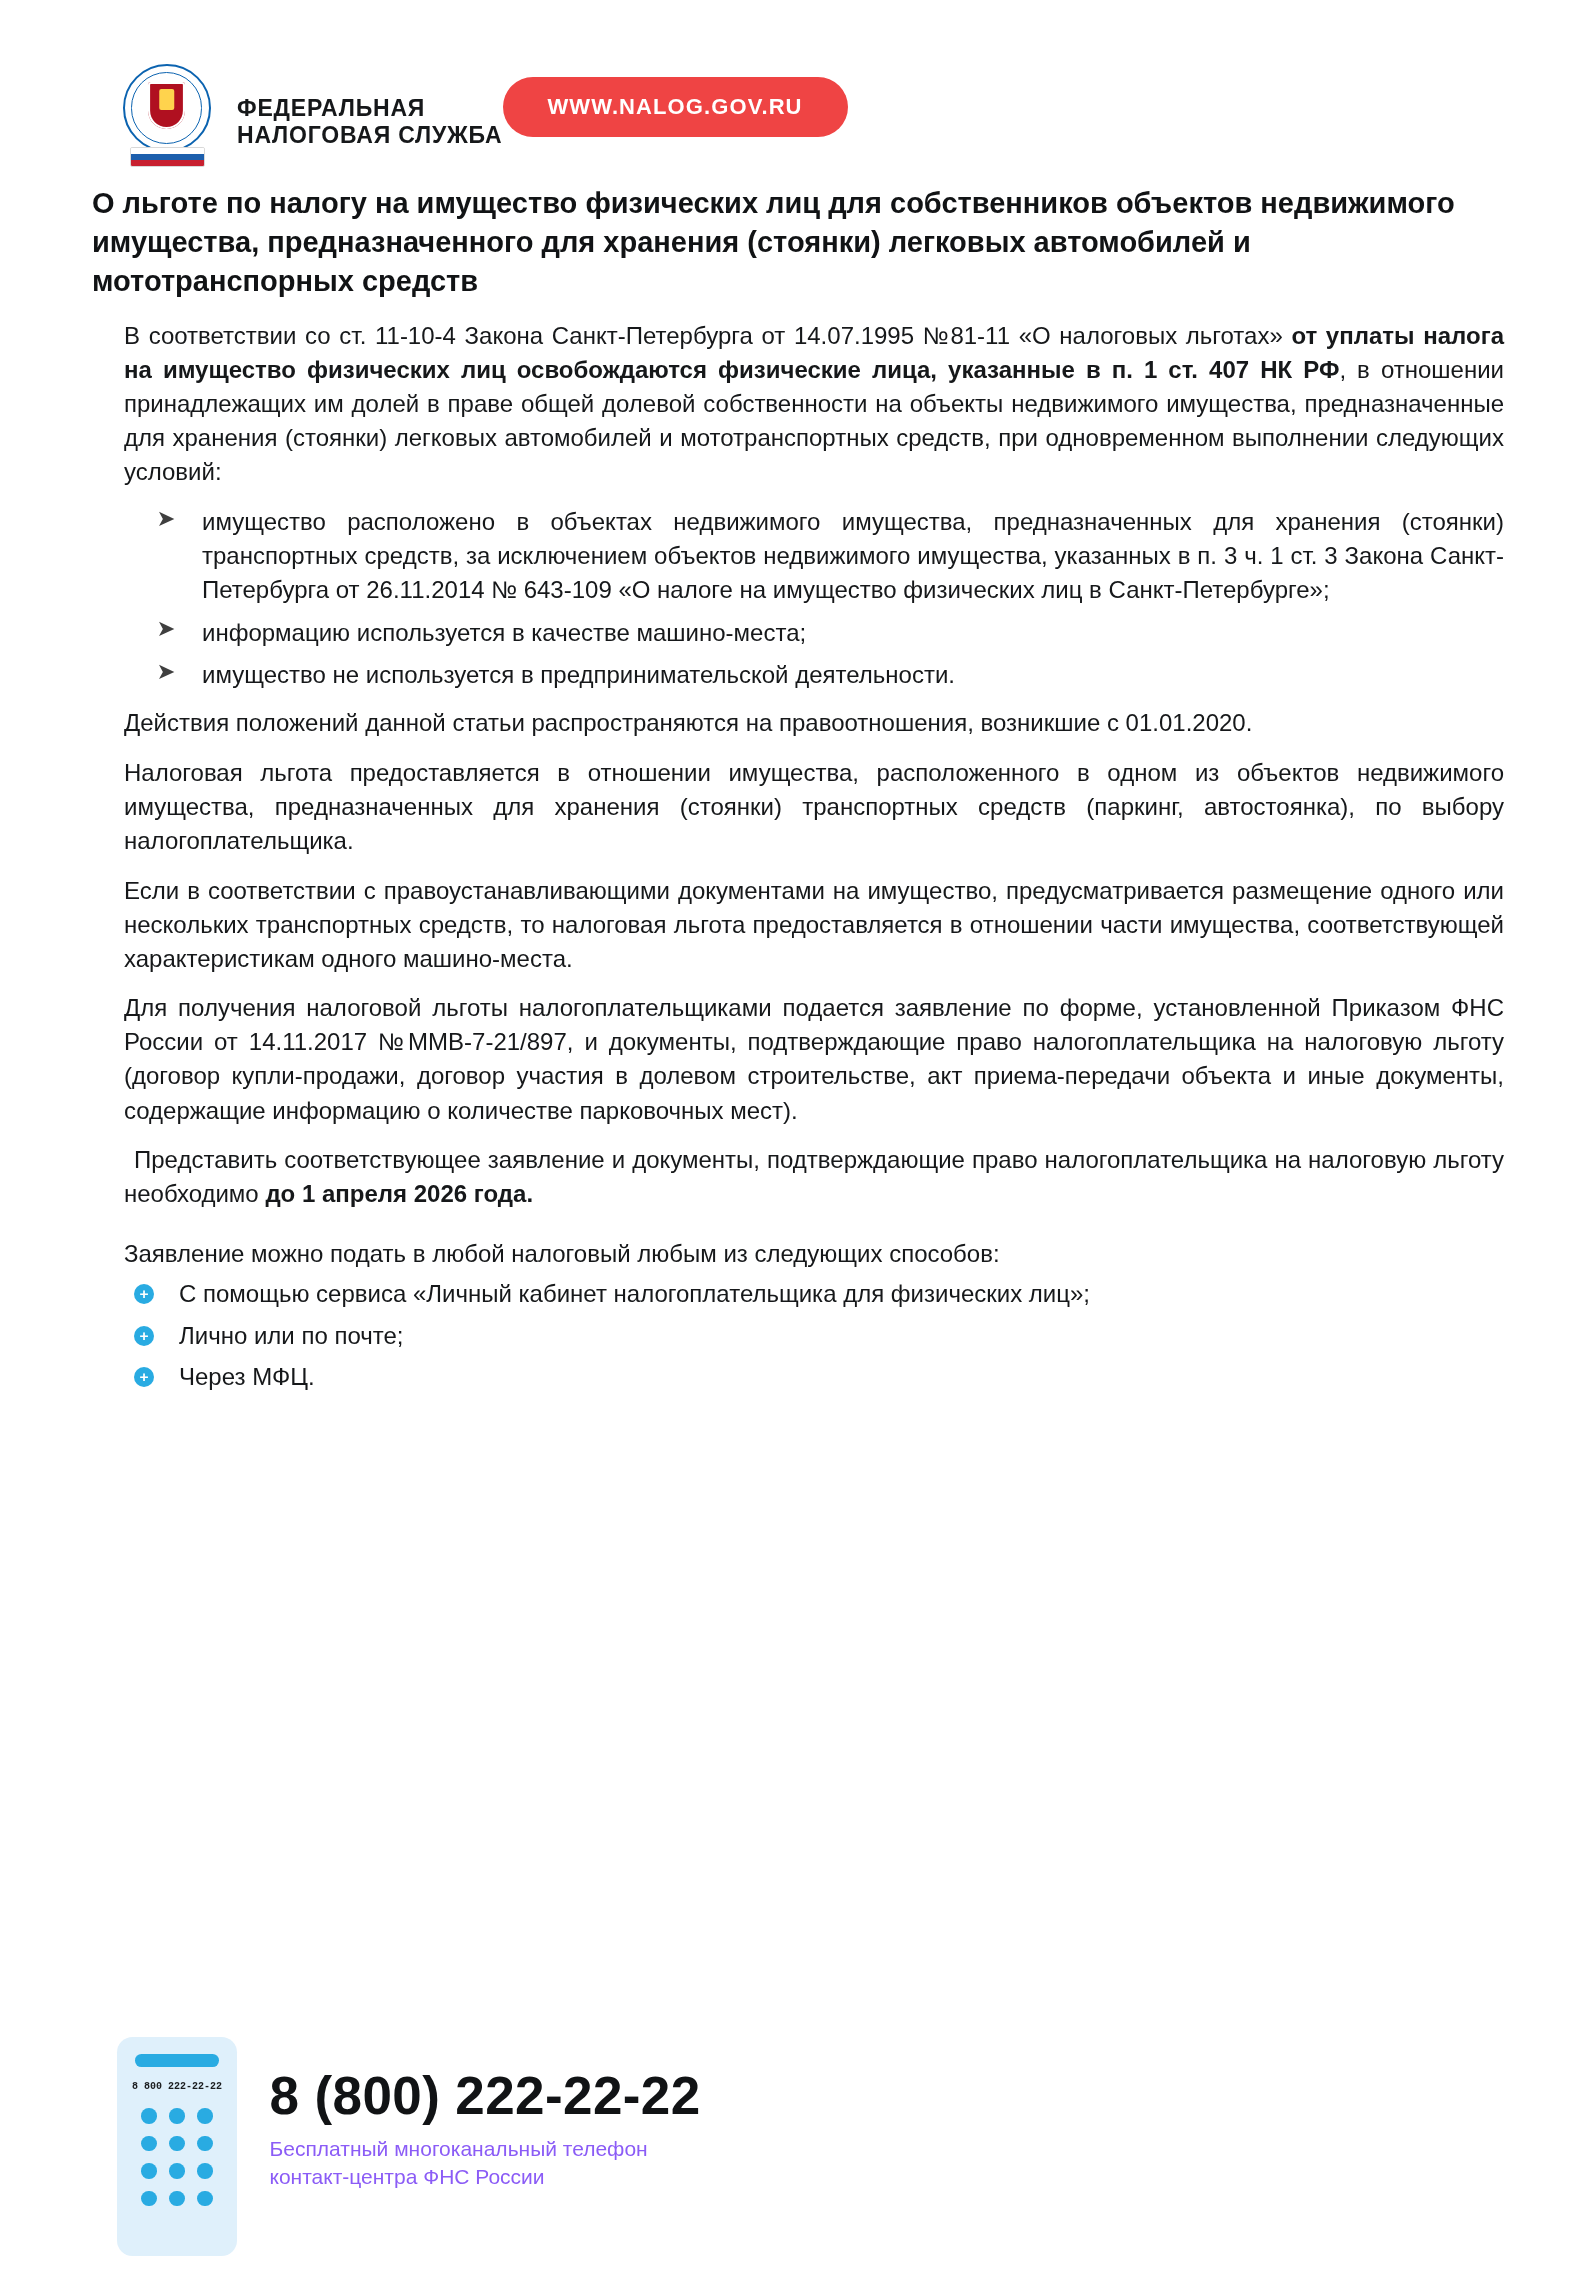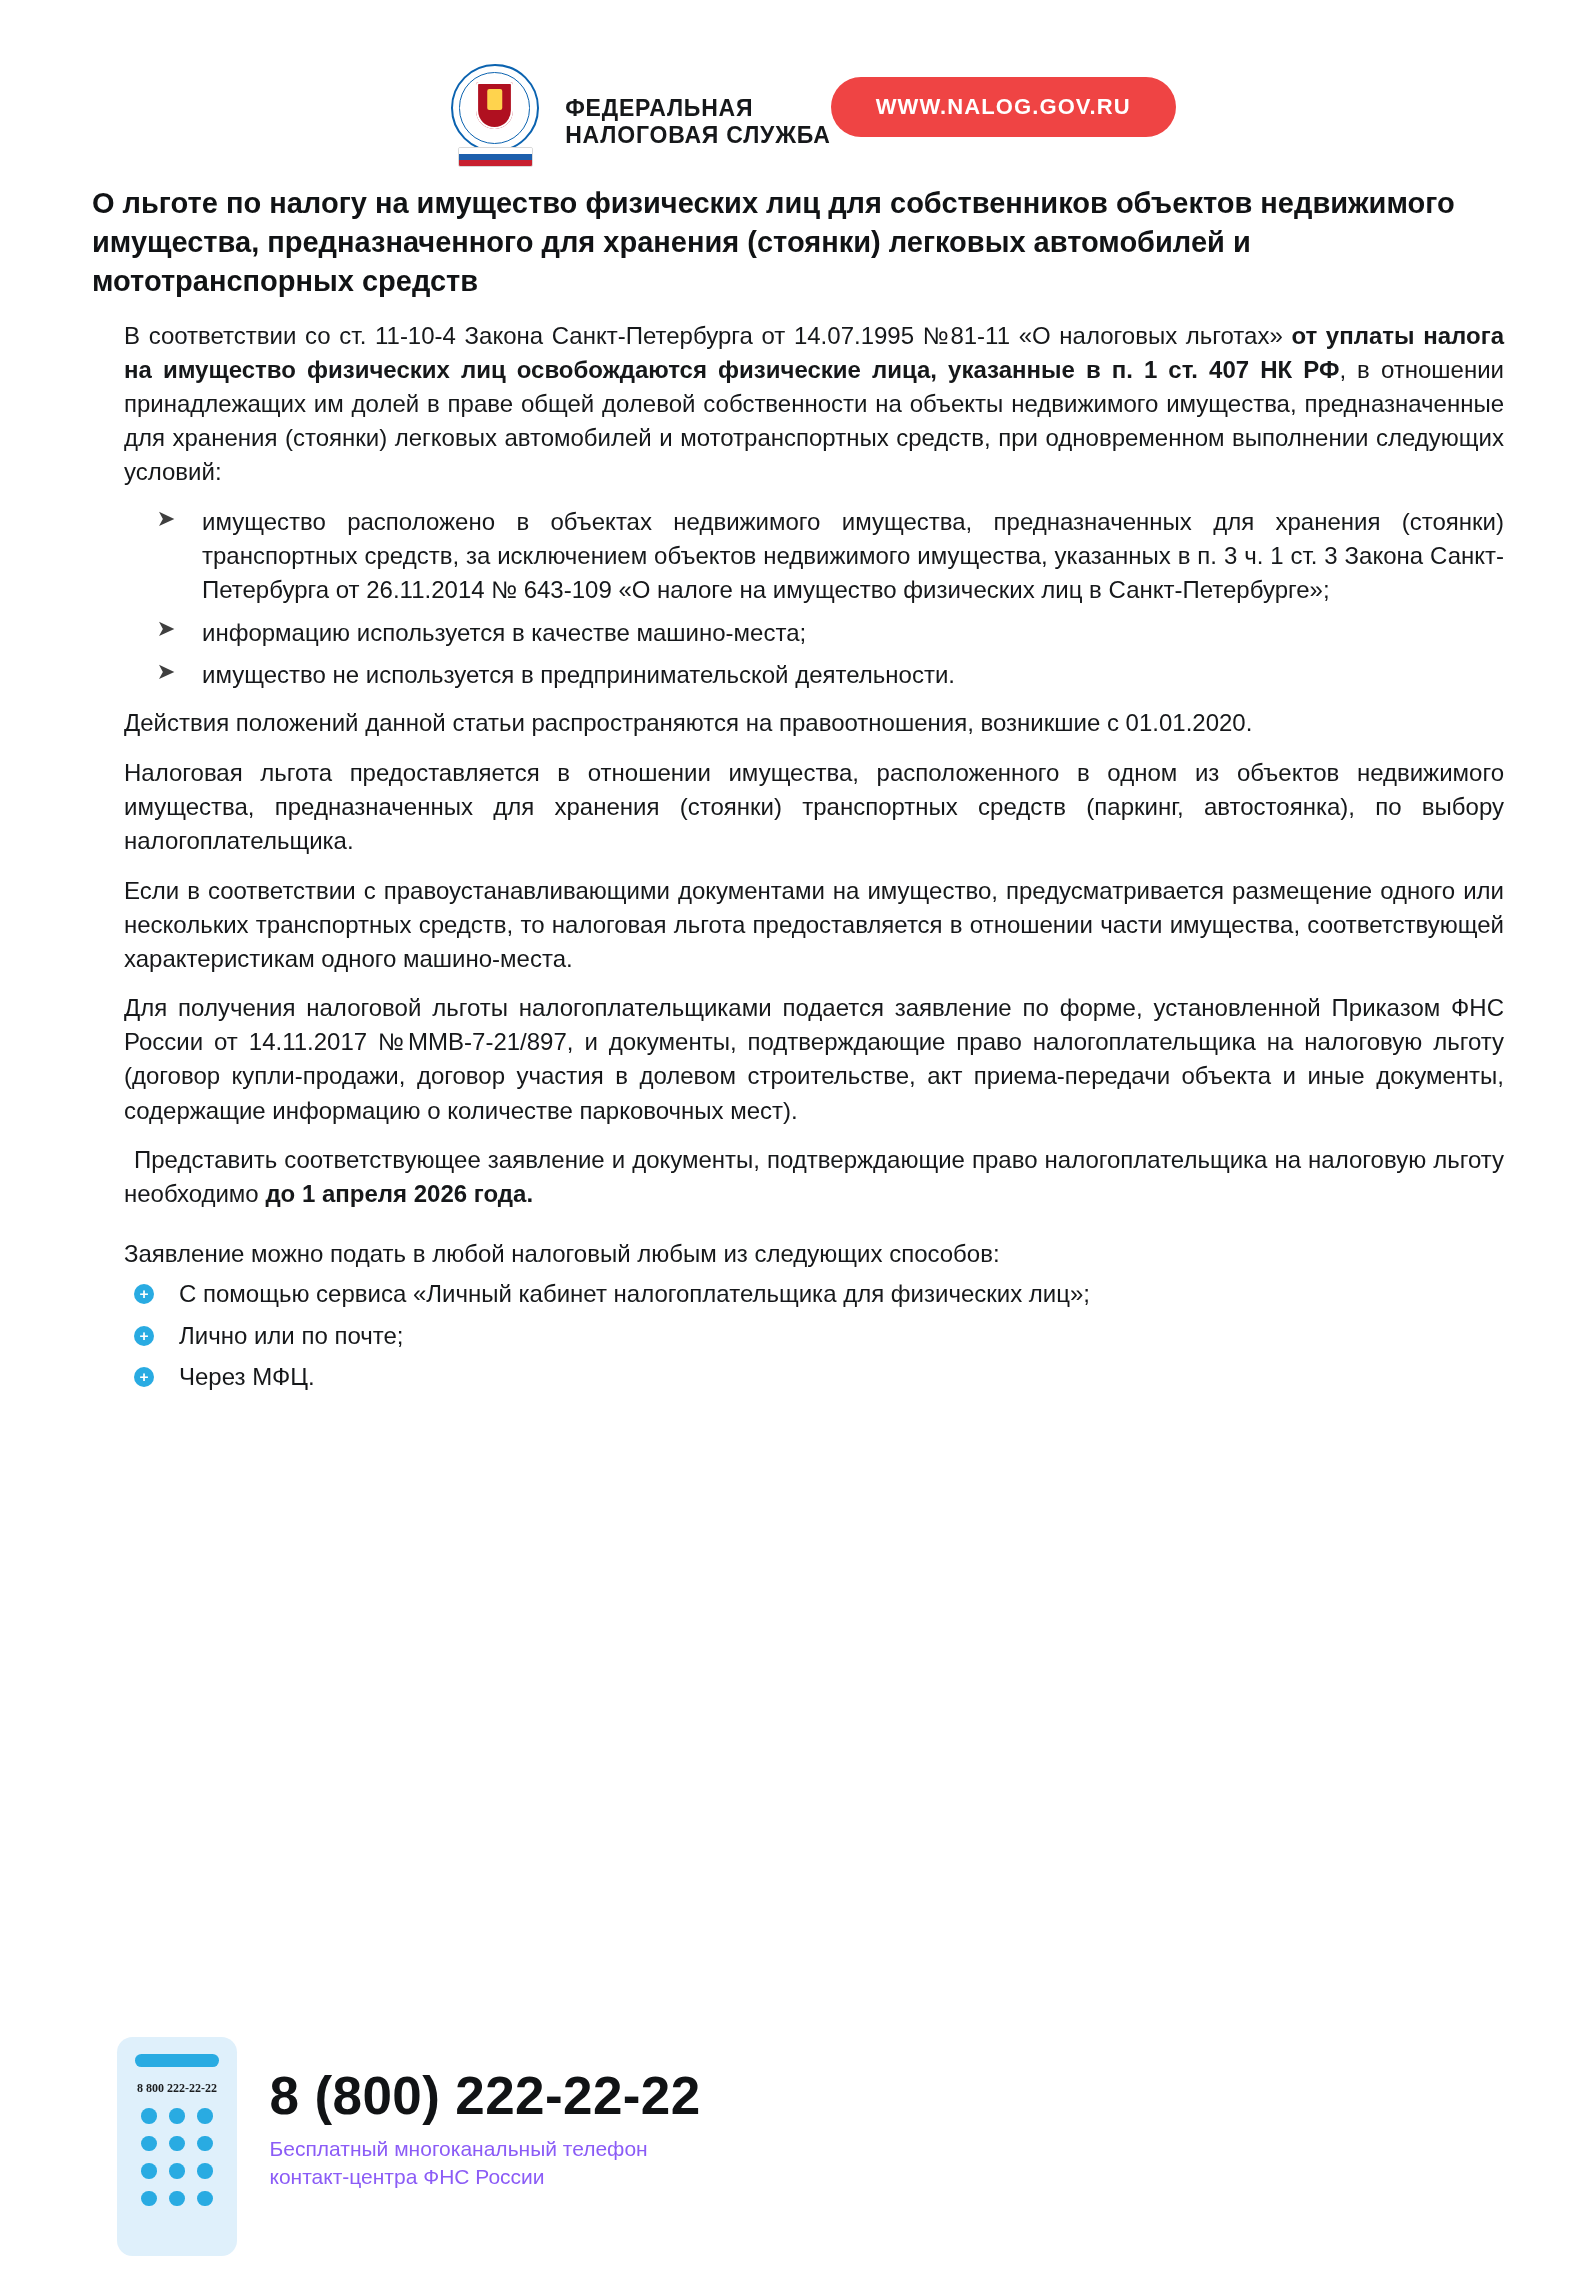--- a/index.html
+++ b/index.html
@@ -24,21 +24,21 @@
   }
 
   
   .header {
     position: relative;
     height: 177px;
     padding: 64px 85px 0 117px;
     box-sizing: border-box;
     display: flex;
     align-items: flex-start;
-    justify-content: center;
+    justify-content: flex-start;
   }
   .brand {
     display: flex;
     align-items: center;
     gap: 21px;
   }
   .emblem {
     width: 99px;
     height: 106px;
     position: relative;
@@ -231,24 +231,24 @@
     height: 12.7px;
     border-radius: 6.4px;
     background: #29abe2;
   }
   .phone-graphic .mini-num {
     position: absolute;
     left: 0;
     right: 0;
     top: 44px;
     text-align: center;
-    font-size: 12px;
+    font-size: 10px;
     font-weight: bold;
     color: #1b1d1f;
-    font-family: Liberation Serif, serif;
+    font-family: Liberation Mono, monospace;
   }
   .phone-graphic .keys {
     position: absolute;
     left: 24px;
     top: 71px;
     width: 72px;
     display: grid;
     grid-template-columns: repeat(3, 1fr);
     gap: 12px 12px;
   }

